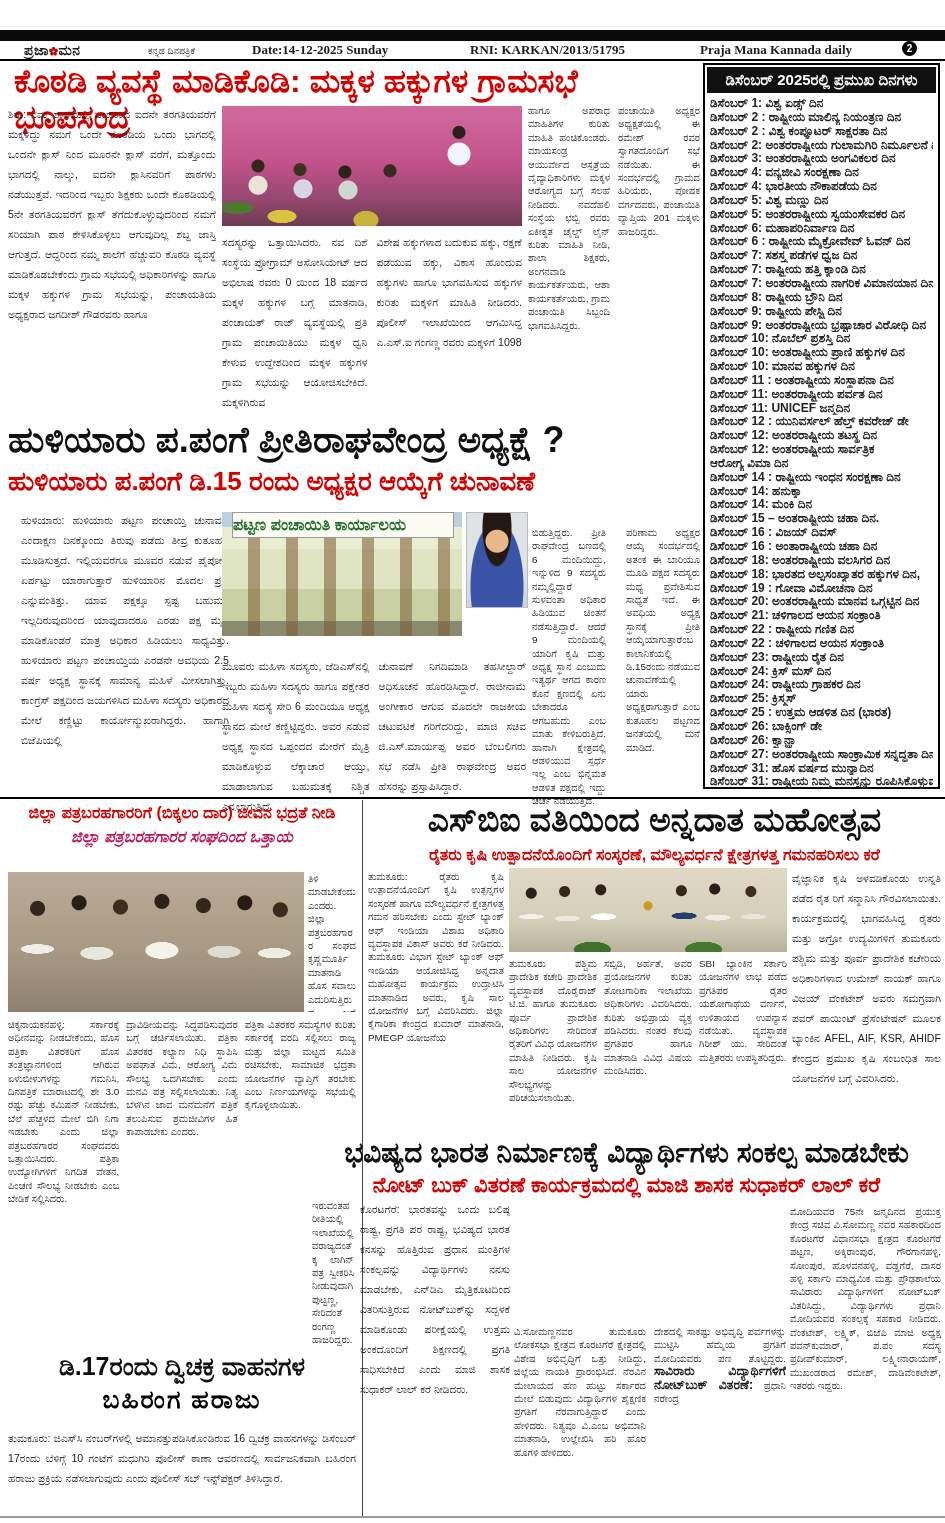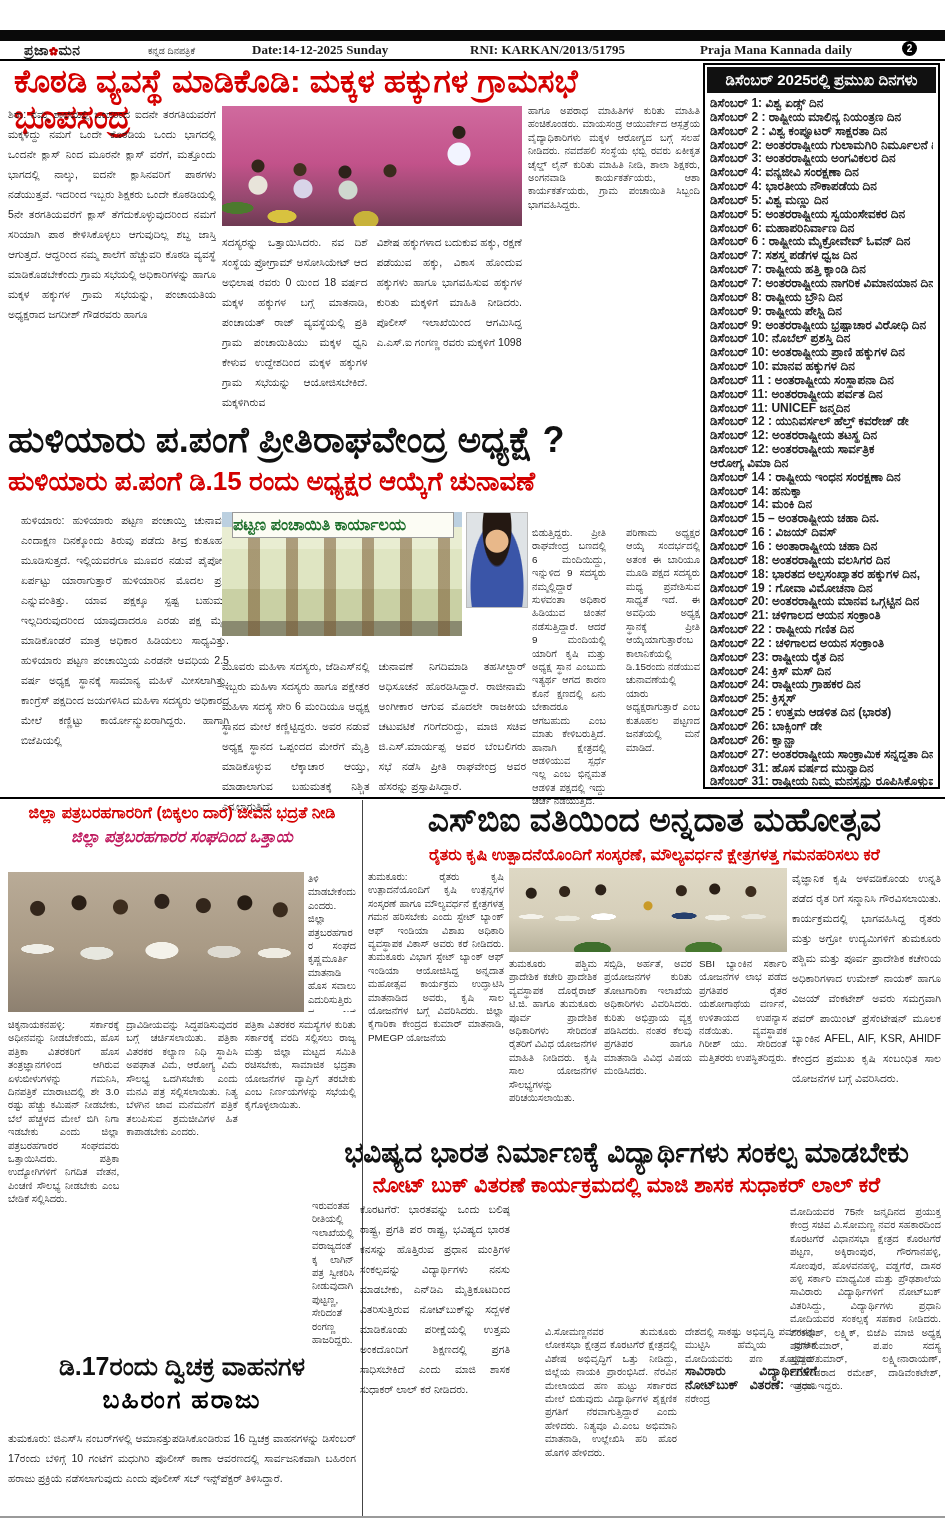--- a/index.html
+++ b/index.html
@@ -141,21 +141,21 @@
       radial-gradient(circle at 63% 28%, #3d2d1e 0 5px, transparent 6px),
       radial-gradient(circle at 74% 30%, #2d221a 0 5px, transparent 6px),
       radial-gradient(ellipse at 10% 62%, #2f6e3a 0 12px, transparent 13px),
       radial-gradient(ellipse at 24% 64%, #f2f2ee 0 12px, transparent 13px),
       radial-gradient(ellipse at 38% 62%, #35753f 0 12px, transparent 13px),
       radial-gradient(ellipse at 52% 64%, #ececе6 0 12px, transparent 13px),
       radial-gradient(ellipse at 66% 62%, #2f6e3a 0 12px, transparent 13px),
       radial-gradient(ellipse at 80% 64%, #f4f4f0 0 12px, transparent 13px),
       radial-gradient(ellipse at 93% 50%, #8c2f2f 0 16px, transparent 17px),
       linear-gradient(180deg,#cfd4d8 0%,#bfc6bd 55%,#9aa392 100%);}
-  #bh-below{position:absolute;left:202px;top:188px;width:272px;height:198px;display:flex;gap:8px;margin-left:31px;}
+  #bh-below{position:absolute;left:202px;top:188px;width:272px;height:198px;display:flex;gap:8px;}
   #bh-below .bcol{flex:1;}
   #bh-right{position:absolute;left:478px;top:68px;width:151px;height:324px;}
   .boldhead{font-weight:bold;font-size:12.5px;}
   #footline{left:0;top:1516px;width:945px;height:2px;background:#9a9a9a;}
 </style>
 </head>
 <body>
 
 <div id="page">
 
@@ -236,20 +236,21 @@
     <div class="bodytext" id="a1c1">ಶಿರಾ: ನಮ್ಮ ಶಾಲೆಯಲ್ಲಿ ಒಂದರಿಂದ ಐದನೇ ತರಗತಿಯವರೆಗೆ ಮಕ್ಕಳಿದ್ದು ನಮಗೆ ಒಂದೇ ಕೊಠಡಿಯ ಒಂದು ಭಾಗದಲ್ಲಿ ಒಂದನೇ ಕ್ಲಾಸ್ ನಿಂದ ಮೂರನೇ ಕ್ಲಾಸ್ ವರೆಗೆ, ಮತ್ತೊಂದು ಭಾಗದಲ್ಲಿ ನಾಲ್ಕು, ಐದನೇ ಕ್ಲಾಸಿನವರಿಗೆ ಪಾಠಗಳು ನಡೆಯುತ್ತವೆ. ಇದರಿಂದ ಇಬ್ಬರು ಶಿಕ್ಷಕರು ಒಂದೇ ಕೊಠಡಿಯಲ್ಲಿ 5ನೇ ತರಗತಿಯವರೆಗೆ ಕ್ಲಾಸ್ ತೆಗೆದುಕೊಳ್ಳುವುದರಿಂದ ನಮಗೆ ಸರಿಯಾಗಿ ಪಾಠ ಕೇಳಿಸಿಕೊಳ್ಳಲು ಆಗುವುದಿಲ್ಲ ಶಬ್ದ ಜಾಸ್ತಿ ಆಗುತ್ತದೆ. ಆದ್ದರಿಂದ ನಮ್ಮ ಶಾಲೆಗೆ ಹೆಚ್ಚುವರಿ ಕೊಠಡಿ ವ್ಯವಸ್ಥೆ ಮಾಡಿಕೊಡಬೇಕೆಂದು ಗ್ರಾಮ ಸಭೆಯಲ್ಲಿ ಅಧಿಕಾರಿಗಳನ್ನು ಹಾಗೂ ಮಕ್ಕಳ ಹಕ್ಕುಗಳ ಗ್ರಾಮ ಸಭೆಯನ್ನು, ಪಂಚಾಯತಿಯ ಅಧ್ಯಕ್ಷರಾದ ಜಗದೀಶ್ ಗೌಡರವರು ಹಾಗೂ</div>
     <div id="photo1"></div>
     <div class="cols" id="a1mid">
 
     <div class="bodytext">ಸದಸ್ಯರನ್ನು ಒತ್ತಾಯಿಸಿದರು. ನವ ದಿಶೆ ಸಂಸ್ಥೆಯ ಪ್ರೋಗ್ರಾಮ್ ಅಸೋಸಿಯೇಟ್ ಆದ ಅಭಿಲಾಷ ರವರು 0 ಯಿಂದ 18 ವರ್ಷದ ಮಕ್ಕಳ ಹಕ್ಕುಗಳ ಬಗ್ಗೆ ಮಾತನಾಡಿ, ಪಂಚಾಯತ್ ರಾಜ್ ವ್ಯವಸ್ಥೆಯಲ್ಲಿ ಪ್ರತಿ ಗ್ರಾಮ ಪಂಚಾಯಿತಿಯು ಮಕ್ಕಳ ಧ್ವನಿ ಕೇಳುವ ಉದ್ದೇಶದಿಂದ ಮಕ್ಕಳ ಹಕ್ಕುಗಳ ಗ್ರಾಮ ಸಭೆಯನ್ನು ಆಯೋಜಿಸಬೇಕಿದೆ. ಮಕ್ಕಳಿಗಿರುವ</div>
         <div class="bodytext">ವಿಶೇಷ ಹಕ್ಕುಗಳಾದ ಬದುಕುವ ಹಕ್ಕು, ರಕ್ಷಣೆ ಪಡೆಯುವ ಹಕ್ಕು, ವಿಕಾಸ ಹೊಂದುವ ಹಕ್ಕುಗಳು ಹಾಗೂ ಭಾಗವಹಿಸುವ ಹಕ್ಕುಗಳ ಕುರಿತು ಮಕ್ಕಳಿಗೆ ಮಾಹಿತಿ ನೀಡಿದರು. ಪೊಲೀಸ್ ಇಲಾಖೆಯಿಂದ ಆಗಮಿಸಿದ್ದ ಎ.ಎಸ್.ಐ ಗಂಗಣ್ಣ ರವರು ಮಕ್ಕಳಿಗೆ 1098</div>
       </div>
     <div class="cols" id="a1right">
 
     <div class="bodytext small">ಹಾಗೂ ಅಪರಾಧ ಮಾಹಿತಿಗಳ ಕುರಿತು ಮಾಹಿತಿ ಹಂಚಿಕೊಂಡರು. ಮಾಯಸಂಡ್ರ ಆಯುರ್ವೇದ ಆಸ್ಪತ್ರೆಯ ವೈದ್ಯಾಧಿಕಾರಿಗಳು ಮಕ್ಕಳ ಆರೋಗ್ಯದ ಬಗ್ಗೆ ಸಲಹೆ ನೀಡಿದರು. ನವದೆಹಲಿ ಸಂಸ್ಥೆಯ ಛಬ್ಬಿ ರವರು ಏಕೀಕೃತ ಚೈಲ್ಡ್ ಲೈನ್ ಕುರಿತು ಮಾಹಿತಿ ನೀಡಿ, ಶಾಲಾ ಶಿಕ್ಷಕರು, ಅಂಗನವಾಡಿ ಕಾರ್ಯಕರ್ತೆಯರು, ಆಶಾ ಕಾರ್ಯಕರ್ತೆಯರು, ಗ್ರಾಮ ಪಂಚಾಯಿತಿ ಸಿಬ್ಬಂದಿ ಭಾಗವಹಿಸಿದ್ದರು.</div>
+        <div class="bodytext small">ಪಂಚಾಯಿತಿ ಅಧ್ಯಕ್ಷರ ಅಧ್ಯಕ್ಷತೆಯಲ್ಲಿ ಈ ರಮೇಶ್ ರವರ ಸ್ವಾಗತದೊಂದಿಗೆ ಸಭೆ ನಡೆಯಿತು. ಈ ಸಂದರ್ಭದಲ್ಲಿ ಗ್ರಾಮದ ಹಿರಿಯರು, ಪೋಷಕ ವರ್ಗದವರು, ಪಂಚಾಯಿತಿ ವ್ಯಾಪ್ತಿಯ 201 ಮಕ್ಕಳು ಹಾಜರಿದ್ದರು.</div>
       </div>
   </div>
 
   <div class="abs" id="a2">
     <div class="headline" id="a2-head">ಹುಳಿಯಾರು ಪ.ಪಂಗೆ ಪ್ರೀತಿರಾಘವೇಂದ್ರ ಅಧ್ಯಕ್ಷೆ ?</div>
     <div class="headline red" id="a2-sub">ಹುಳಿಯಾರು ಪ.ಪಂಗೆ ಡಿ.15 ರಂದು ಅಧ್ಯಕ್ಷರ ಆಯ್ಕೆಗೆ ಚುನಾವಣೆ</div>
     <div class="bodytext" id="a2c1">ಹುಳಿಯಾರು: ಹುಳಿಯಾರು ಪಟ್ಟಣ ಪಂಚಾಯ್ತಿ ಚುನಾವಣೆ ಎಂದಾಕ್ಷಣ ದಿನಕ್ಕೊಂದು ತಿರುವು ಪಡೆದು ತೀವ್ರ ಕುತೂಹಲ ಮೂಡಿಸುತ್ತದೆ. ಇಲ್ಲಿಯವರೆಗೂ ಮೂವರ ನಡುವೆ ಪೈಪೋಟಿ ಏರ್ಪಟ್ಟು ಯಾರಾಗುತ್ತಾರೆ ಹುಳಿಯಾರಿನ ಮೊದಲ ಪ್ರಜೆ ಎನ್ನುವಂತಿತ್ತು. ಯಾವ ಪಕ್ಷಕ್ಕೂ ಸ್ಪಷ್ಟ ಬಹುಮತ ಇಲ್ಲದಿರುವುದರಿಂದ ಯಾವುದಾದರೂ ಎರಡು ಪಕ್ಷ ಮೈತ್ರಿ ಮಾಡಿಕೊಂಡರೆ ಮಾತ್ರ ಅಧಿಕಾರ ಹಿಡಿಯಲು ಸಾಧ್ಯವಿತ್ತು. ಹುಳಿಯಾರು ಪಟ್ಟಣ ಪಂಚಾಯ್ತಿಯ ಎರಡನೇ ಅವಧಿಯ 2.5 ವರ್ಷ ಅಧ್ಯಕ್ಷ ಸ್ಥಾನಕ್ಕೆ ಸಾಮಾನ್ಯ ಮಹಿಳೆ ಮೀಸಲಾಗಿತ್ತು. ಕಾಂಗ್ರೆಸ್ ಪಕ್ಷದಿಂದ ಜಯಗಳಿಸಿದ ಮಹಿಳಾ ಸದಸ್ಯರು ಅಧಿಕಾರದ ಮೇಲೆ ಕಣ್ಣಿಟ್ಟು ಕಾರ್ಯೋನ್ಮುಖರಾಗಿದ್ದರು. ಹಾಗಾಗಿ ಬಿಜೆಪಿಯಲ್ಲಿ</div>
     <div id="photo2">
       <div class="sign">ಪಟ್ಟಣ ಪಂಚಾಯಿತಿ ಕಾರ್ಯಾಲಯ ಹುಳಿಯಾರು</div>
     </div>

